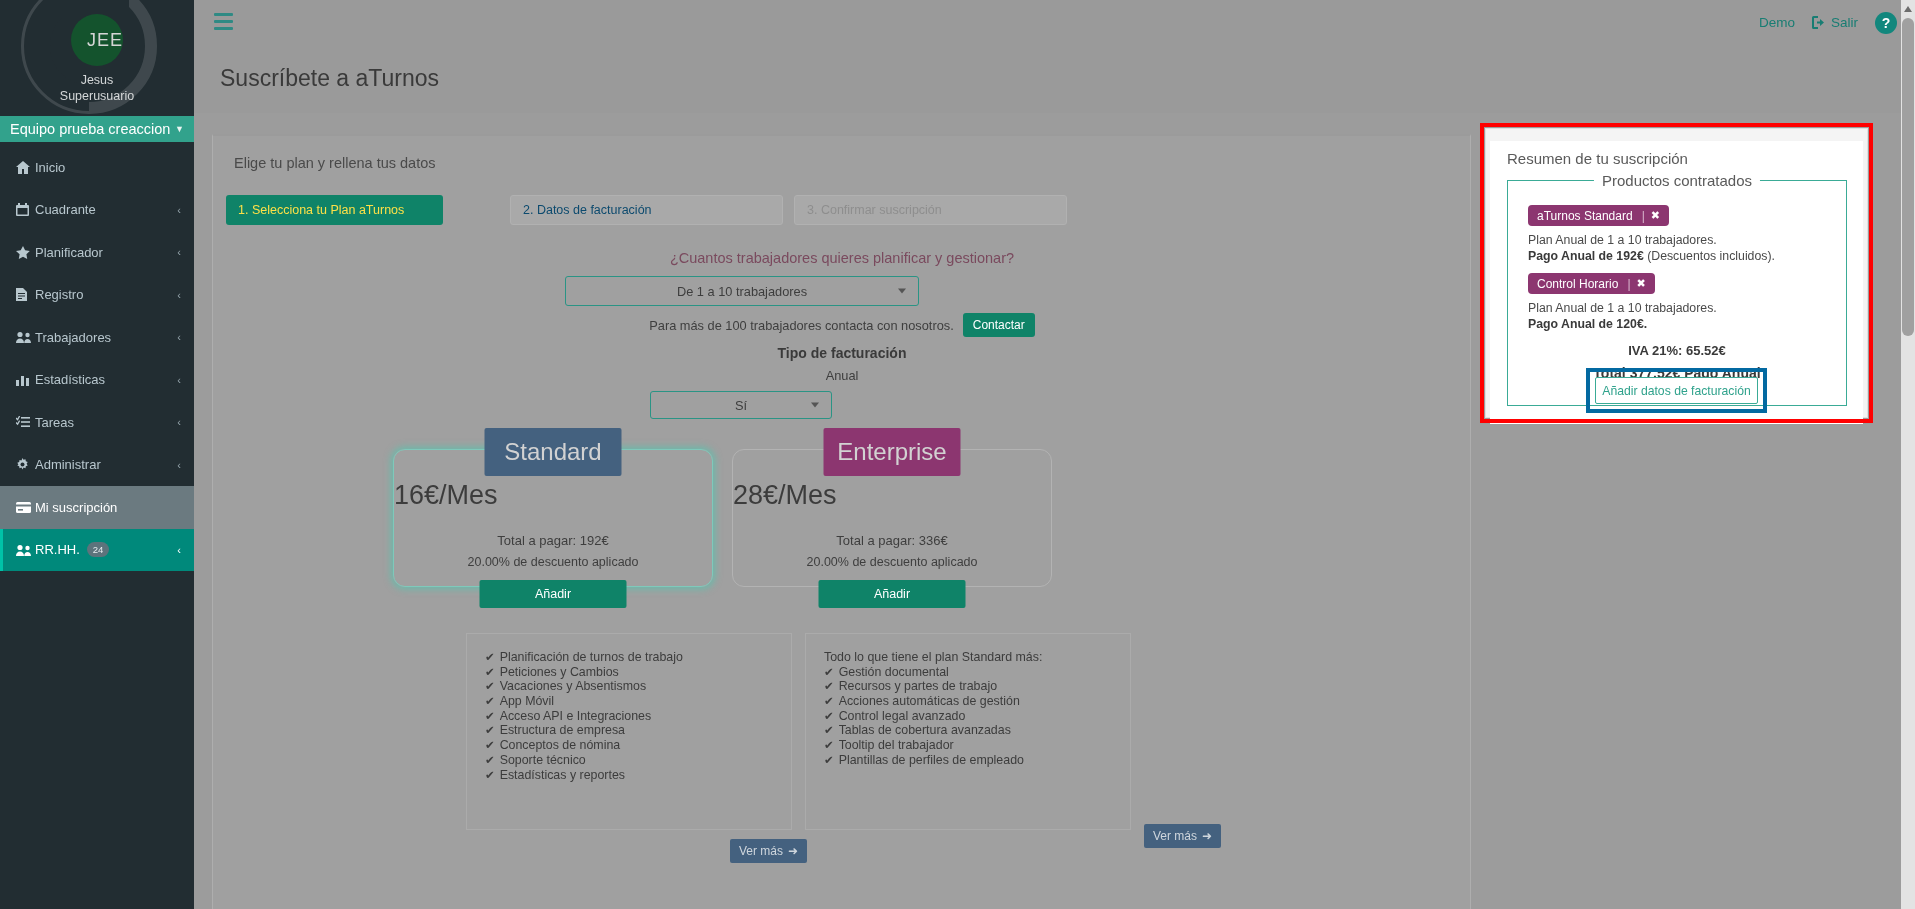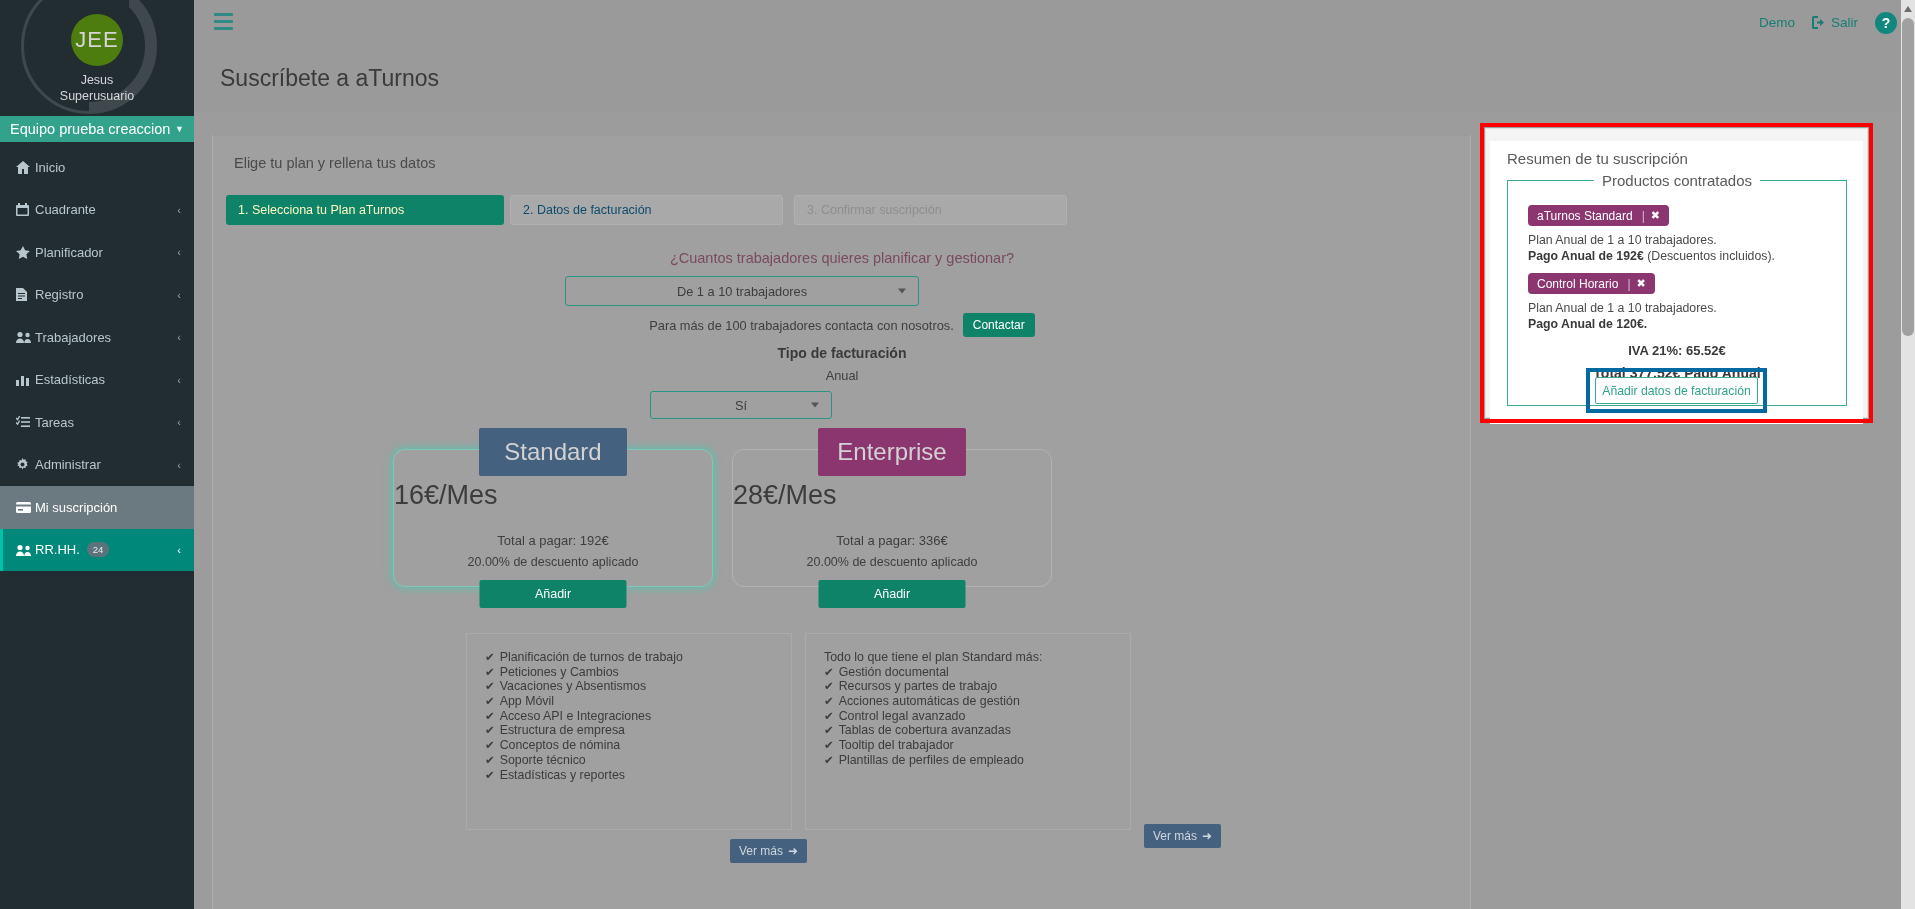--- a/index.html
+++ b/index.html
@@ -22,23 +22,23 @@
     position: absolute; left: -6px; top: -14px;
     width: 190px; height: 135px;
     opacity: .13;
   }
   .user-box {
     position: relative; z-index: 2;
     padding-top: 14px; text-align: center;
   }
   .avatar {
     width: 52px; height: 52px; border-radius: 50%;
-    background: #4d7c0f; margin: 0 auto;
-    color: #d5d5d5; font-size: 22px; letter-spacing: 1px;
-    line-height: 52px; text-align: center;
+    background: #14532d; margin: 0 auto;
+    color: #d5d5d5; font-size: 18px; letter-spacing: 1px;
+    line-height: 52px; text-align: right;
   }
   .user-name {
     color: #d4d7d8; font-size: 12.5px; line-height: 16px;
     margin-top: 6px;
   }
   .team-bar {
     position: relative; z-index: 2;
     margin-top: 12px;
     background: #32a28c;
     height: 26px; line-height: 26px;
@@ -134,21 +134,21 @@
   }
 
   .steps { position: absolute; left: 1px; top: 59px; width: 1258px; }
   .step {
     position: absolute; top: 0; height: 30px;
     border-radius: 3px;
     display: flex; align-items: center;
     padding-left: 12px;
     font-size: 12.5px;
   }
-  .step.done  { left: 12px;  width: 278px; background: #0f8368; color: #fef9c3; }
+  .step.done  { left: 12px;  width: 217px; background: #0f8368; color: #fde047; }
   .step.idle1 { left: 296px; width: 273px; background: #a9a9a9; color: #0c4a6e; border: 1px solid #b1b1b1; }
   .step.idle2 { left: 580px; width: 273px; background: #a9a9a9; color: #8e8e8e; border: 1px solid #b1b1b1; }
 
   .q-title {
     position: absolute; left: 0; top: 114px; width: 1258px;
     text-align: center; font-size: 14.5px; color: #7a4a5e;
   }
   .sel-workers {
     position: absolute; left: 352px; top: 140px;
     width: 354px; height: 30px;
@@ -202,21 +202,21 @@
   }
   .plan-card.standard {
     left: 180px;
     box-shadow: 0 0 7px 2px rgba(60,210,180,.55);
     border-color: #7fc9bb;
   }
   .plan-card.enterprise { left: 519px; }
   .plan-ribbon {
     position: absolute; top: -22px; left: 50%;
     transform: translateX(-50%);
-    width: 148px; height: 48px;
+    width: 137px; height: 48px;
     border-radius: 2px;
     color: #d2d2d2; font-size: 24px;
     display: flex; align-items: center; justify-content: center;
   }
   .plan-ribbon.blue   { background: #44617f; }
   .plan-ribbon.purple { background: #8c3670; }
   .plan-price {
     position: absolute; left: 0; top: 30px; width: 100%;
     text-align: left; font-size: 27px; color: #3c3c3c;
   }

